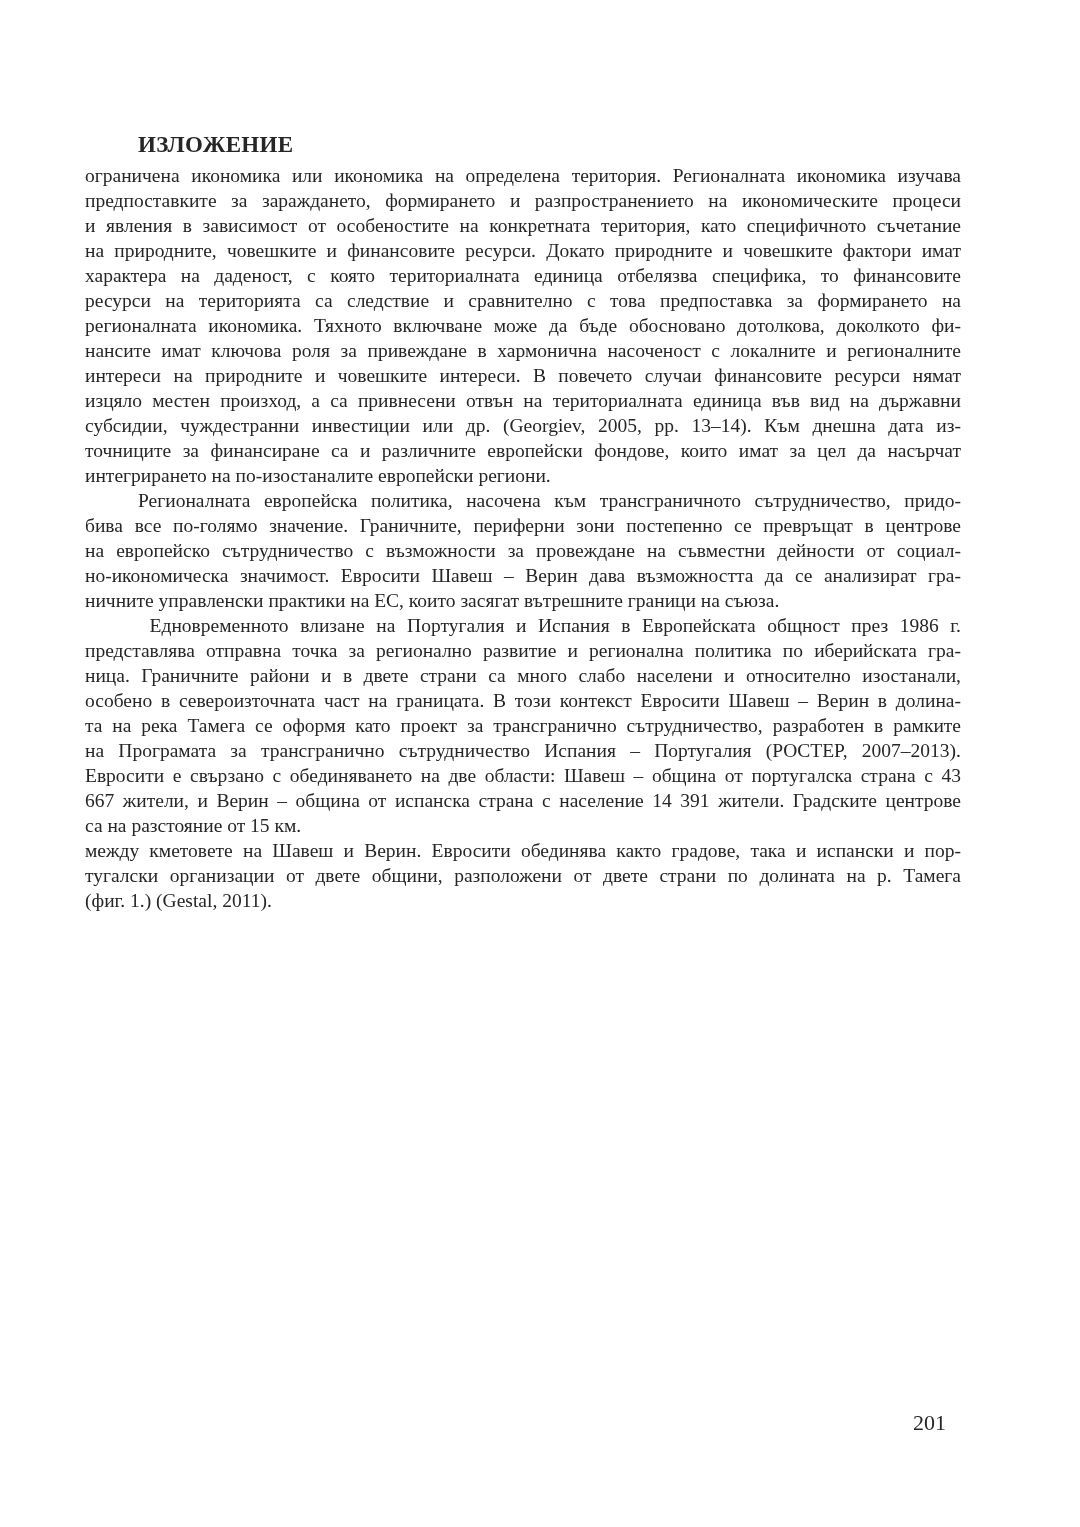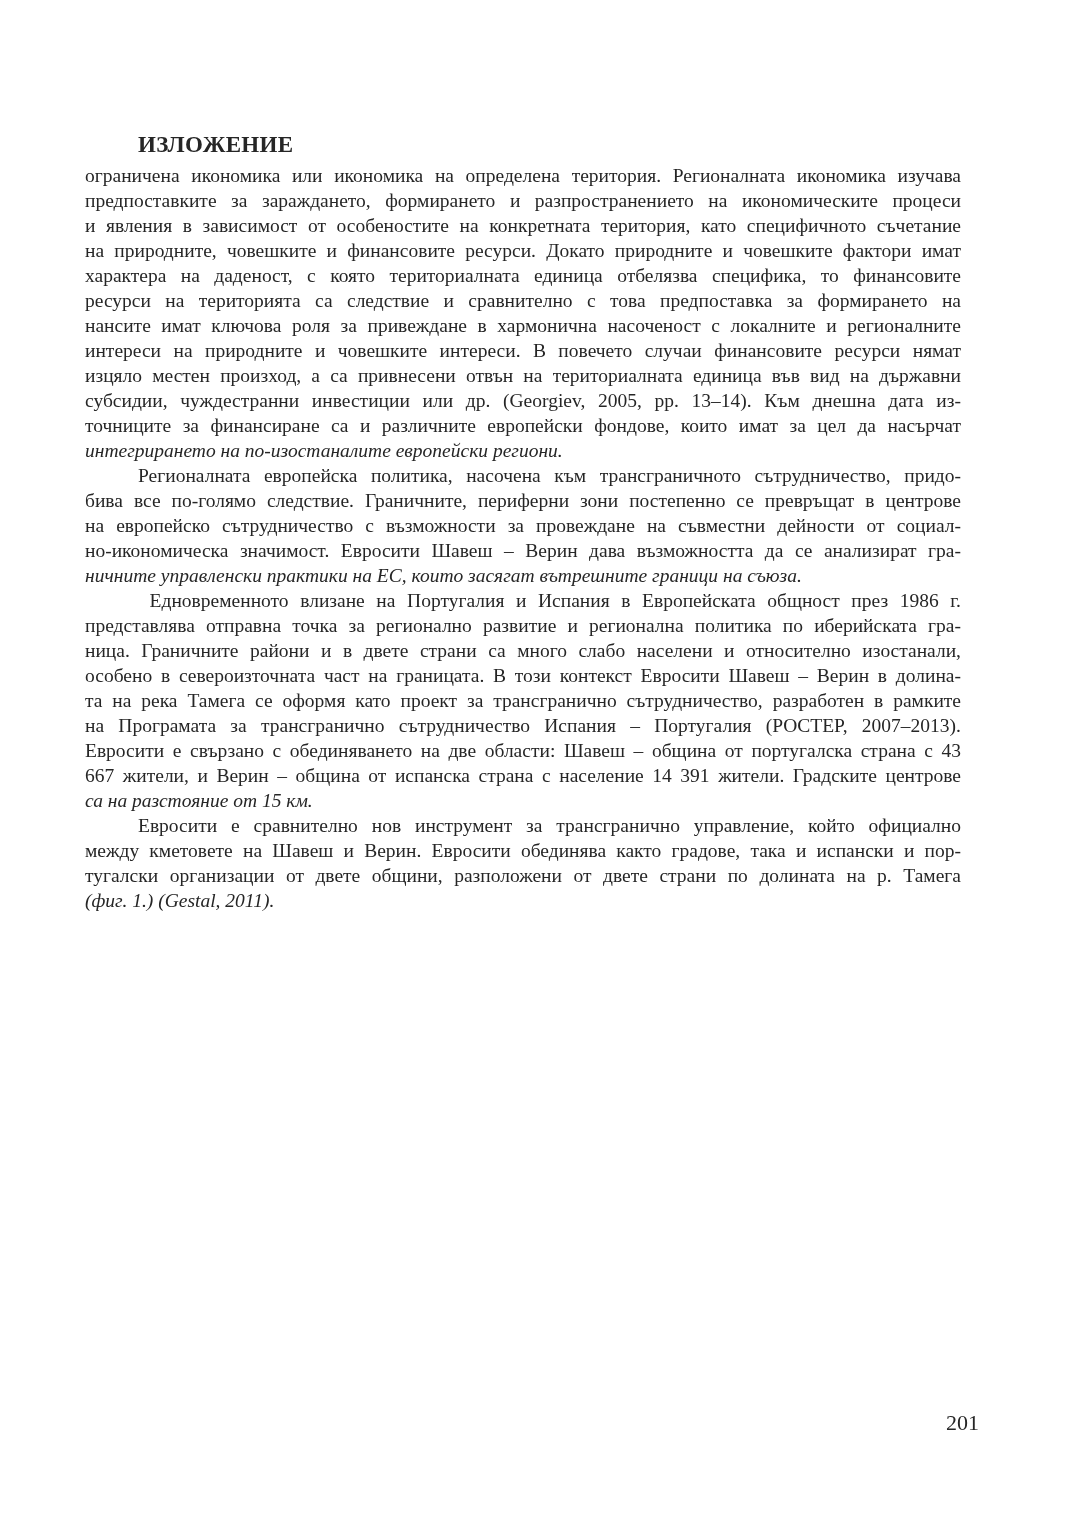--- a/index.html
+++ b/index.html
@@ -34,71 +34,71 @@
   }
   .paragraph { margin: 0; }
   .line {
     font-size: 19.5px;
     line-height: 25px;
     text-align: justify;
     text-align-last: justify;
     width: 100%;
   }
   .line.first { text-indent: 53px; }
-  .line.last { text-align-last: left; font-style: italic; }
+  .line.last { text-align-last: left; }
   .page-number {
     position: absolute;
-    left: 946px;
+    left: 913px;
     top: 1409px;
     font-size: 22px;
     line-height: 28px;
     color: #262626;
   }
 </style>
 </head>
 <body>
 
 <div class="page">
   <div class="content">
     <h1 class="heading">ИЗЛОЖЕНИЕ</h1>
     <div>
         <div class="paragraph">
           <div class="line">ограничена икономика или икономика на определена територия. Регионалната икономика изучава</div>
           <div class="line">предпоставките за зараждането, формирането и разпространението на икономическите процеси</div>
           <div class="line">и явления в зависимост от особеностите на конкретната територия, като специфичното съчетание</div>
           <div class="line">на природните, човешките и финансовите ресурси. Докато природните и човешките фактори имат</div>
           <div class="line">характера на даденост, с която териториалната единица отбелязва специфика, то финансовите</div>
           <div class="line">ресурси на територията са следствие и сравнително с това предпоставка за формирането на</div>
+          <div class="line">регионалната икономика. Тяхното включване може да бъде обосновано дотолкова, доколкото фи-</div>
           <div class="line">нансите имат ключова роля за привеждане в хармонична насоченост с локалните и регионалните</div>
           <div class="line">интереси на природните и човешките интереси. В повечето случаи финансовите ресурси нямат</div>
           <div class="line">изцяло местен произход, а са привнесени отвън на териториалната единица във вид на държавни</div>
           <div class="line">субсидии, чуждестранни инвестиции или др. (Georgiev, 2005, pp. 13–14). Към днешна дата из-</div>
           <div class="line">точниците за финансиране са и различните европейски фондове, които имат за цел да насърчат</div>
           <div class="line last">интегрирането на по-изостаналите европейски региони.</div>
         </div>
         <div class="paragraph">
           <div class="line first">Регионалната европейска политика, насочена към трансграничното сътрудничество, придо-</div>
-          <div class="line">бива все по-голямо следствие. Граничните, периферни зони постепенно се превръщат в центрове</div>
+          <div class="line">бива все по-голямо значение. Граничните, периферни зони постепенно се превръщат в центрове</div>
           <div class="line">на европейско сътрудничество с възможности за провеждане на съвместни дейности от социал-</div>
           <div class="line">но-икономическа значимост. Евросити Шавеш – Верин дава възможността да се анализират гра-</div>
           <div class="line last">ничните управленски практики на ЕС, които засягат вътрешните граници на съюза.</div>
         </div>
         <div class="paragraph">
           <div class="line first">&nbsp;Едновременното влизане на Португалия и Испания в Европейската общност през 1986 г.</div>
           <div class="line">представлява отправна точка за регионално развитие и регионална политика по иберийската гра-</div>
           <div class="line">ница. Граничните райони и в двете страни са много слабо населени и относително изостанали,</div>
           <div class="line">особено в североизточната част на границата. В този контекст Евросити Шавеш – Верин в долина-</div>
           <div class="line">та на река Тамега се оформя като проект за трансгранично сътрудничество, разработен в рамките</div>
           <div class="line">на Програмата за трансгранично сътрудничество Испания – Португалия (POCTEP, 2007–2013).</div>
           <div class="line">Евросити е свързано с обединяването на две области: Шавеш – община от португалска страна с 43</div>
           <div class="line">667 жители, и Верин – община от испанска страна с население 14 391 жители. Градските центрове</div>
           <div class="line last">са на разстояние от 15 км.</div>
         </div>
         <div class="paragraph">
-          <div class="line first">Евросити е сравнително нов инструмент за трансгранично управление, който официално</div>
           <div class="line">между кметовете на Шавеш и Верин. Евросити обединява както градове, така и испански и пор-</div>
           <div class="line">тугалски организации от двете общини, разположени от двете страни по долината на р. Тамега</div>
           <div class="line last">(фиг. 1.) (Gestal, 2011).</div>
         </div>
       </div>
   </div>
   <div class="page-number">201</div>
 </div>
 
 </body></html>

